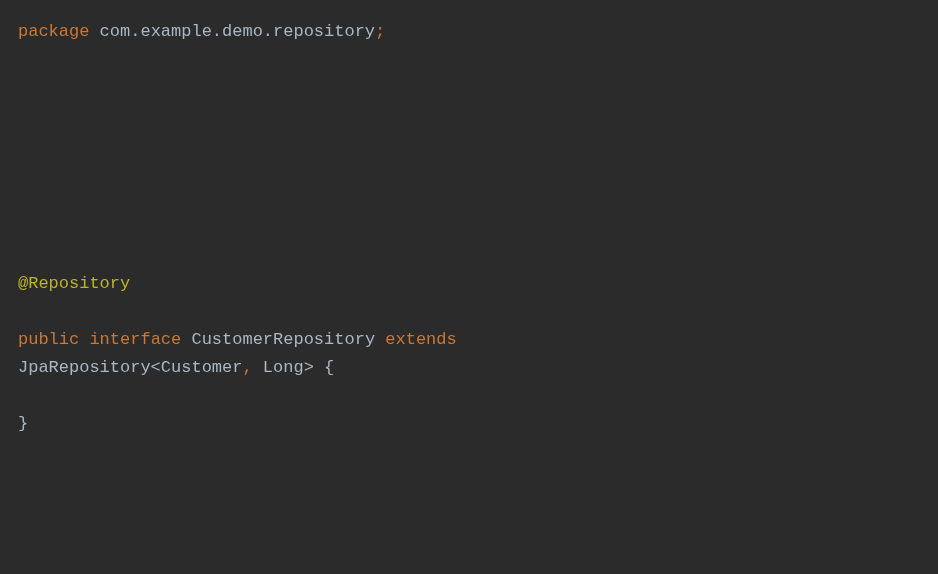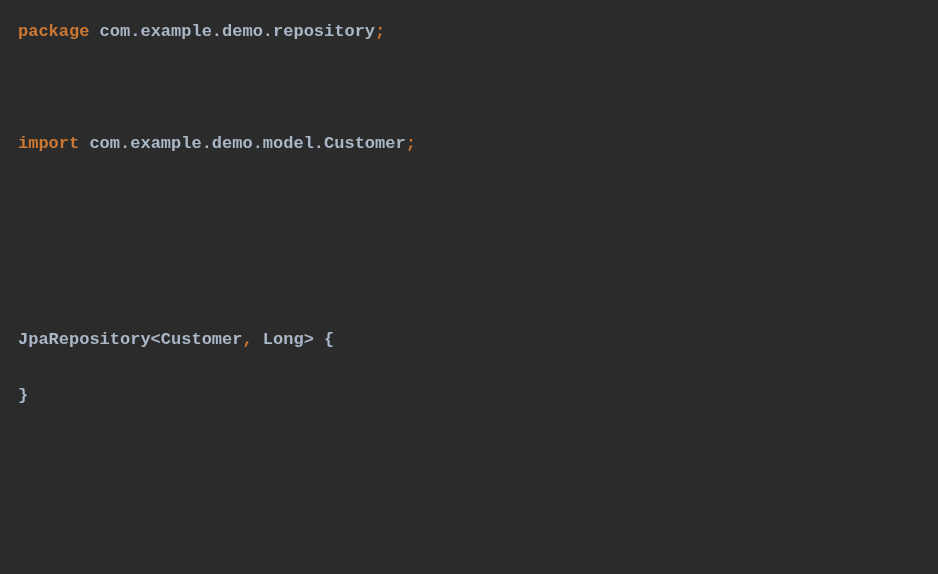--- a/index.html
+++ b/index.html
@@ -1,19 +1,18 @@
 <!DOCTYPE html>
 <html><head>
   <meta charset="utf-8">
   <style>
     * {
       margin: 0;
       padding: 0;
       box-sizing: border-box;
-      font-weight: bold;
     }
     body {
       background-color: #2b2b2b;
       font-family: 'Consolas', 'Monaco', 'Courier New', monospace;
       font-size: 17px;
       line-height: 1.65;
       color: #a9b7c6;
       padding: 18px;
       width: 938px;
       height: 574px;
@@ -37,23 +36,24 @@
     }
   </style>
 </head>
 <body>
 
 <div>
   <div class="code-line"><span class="keyword">package</span><span class="normal"> com.example.demo.repository</span><span class="semi">;</span></div>
   <div class="code-line"></div>
   <div class="code-line"></div>
   <div class="code-line"></div>
-  <div class="code-line"><span class="keyword">import</span><span class="normal"> com.example.demo.model.Customer</span><span class="semi">;</span></div>
   <div class="code-line"></div>
   <div class="code-line"></div>
   <div class="code-line"></div>
   <div class="code-line"></div>
   <div class="code-line"></div>
+  <div class="code-line"><span class="annotation">@Repository</span></div>
   <div class="code-line"></div>
+  <div class="code-line"><span class="keyword">public</span><span> </span><span class="keyword">interface</span><span> </span><span class="normal">CustomerRepository</span><span> </span><span class="keyword">extends</span></div>
   <div class="code-line"><span class="normal">JpaRepository&lt;Customer</span><span class="semi">,</span><span class="normal"> Long&gt; {</span></div>
   <div class="code-line"></div>
   <div class="code-line"><span class="normal">}</span></div>
 </div>
 
 </body></html>

